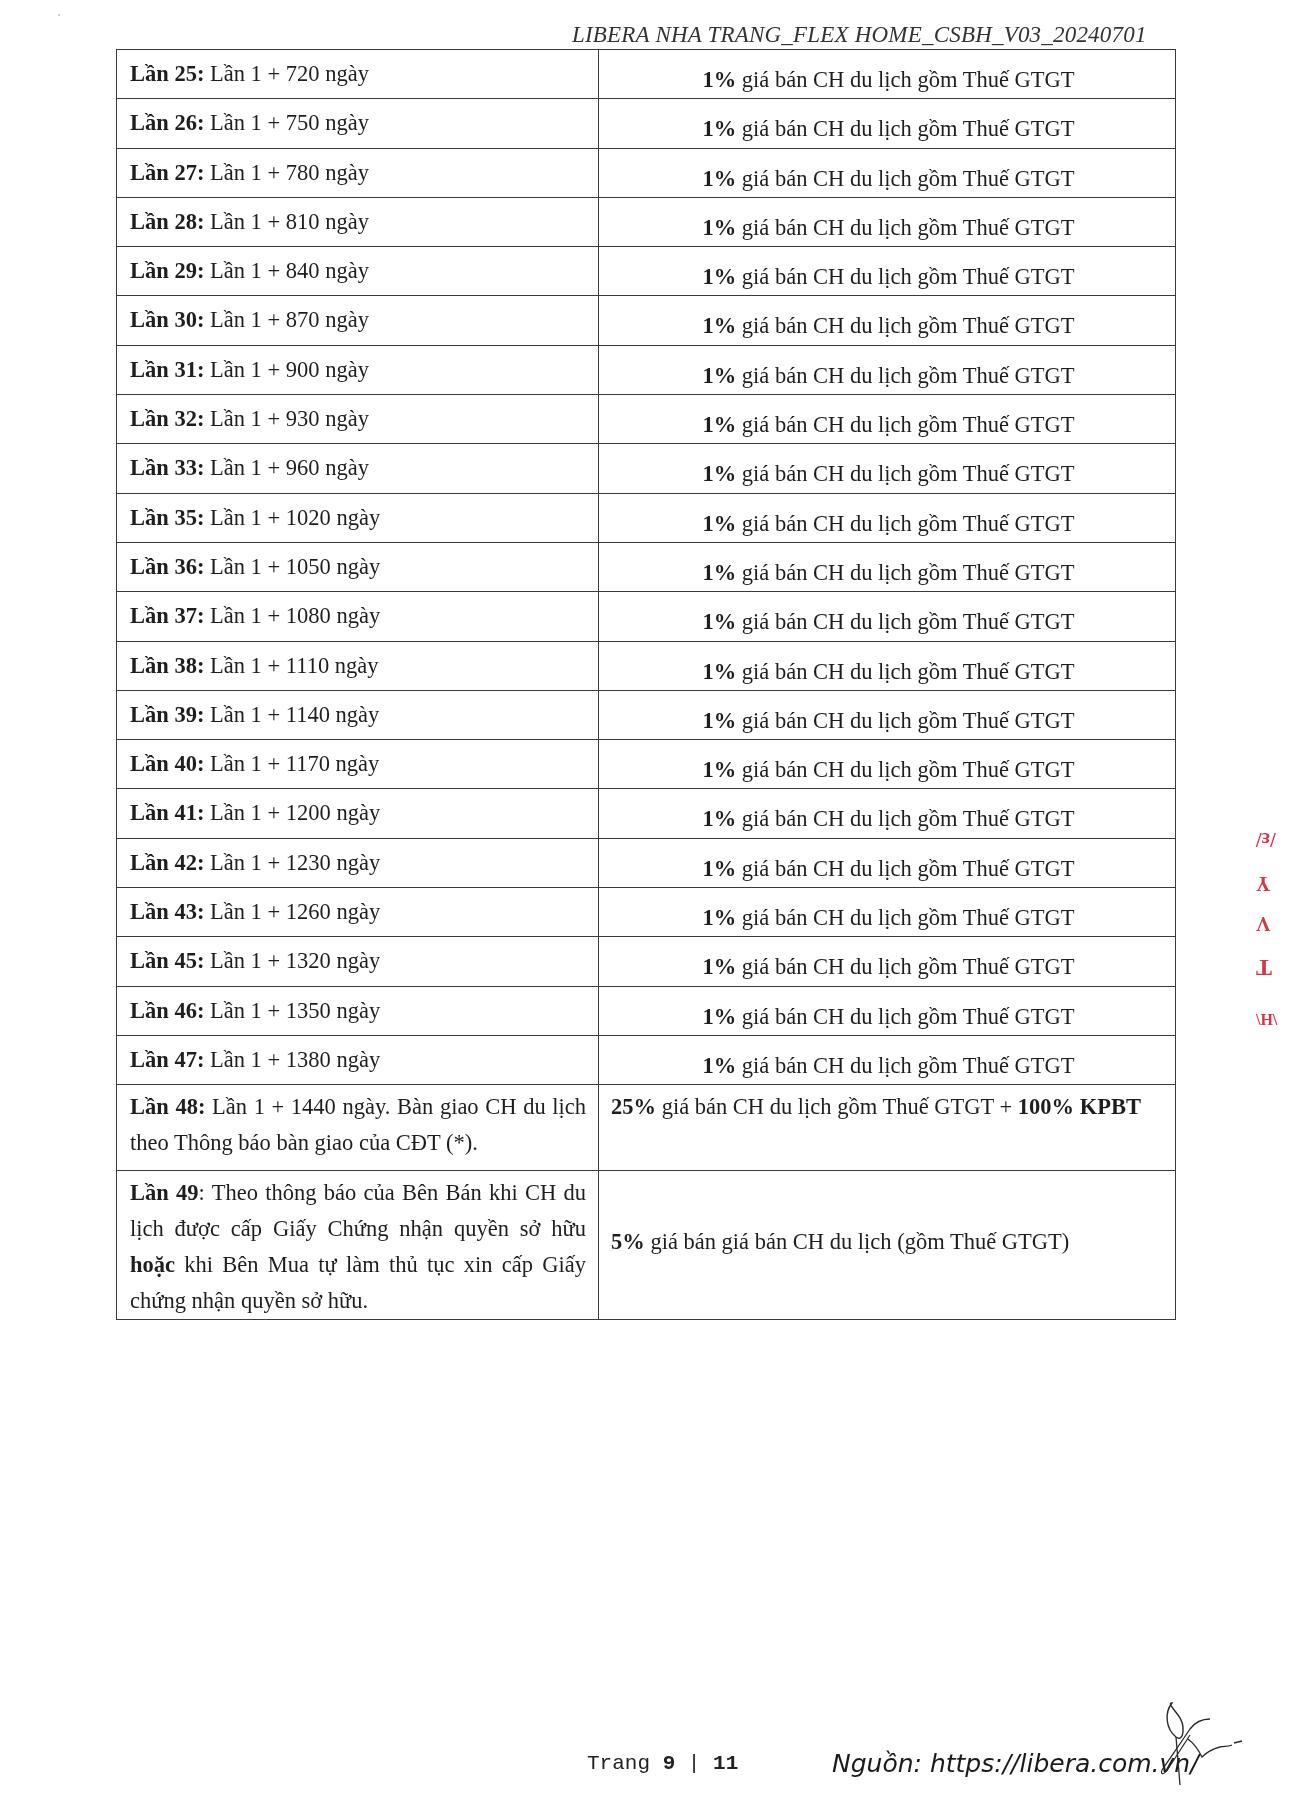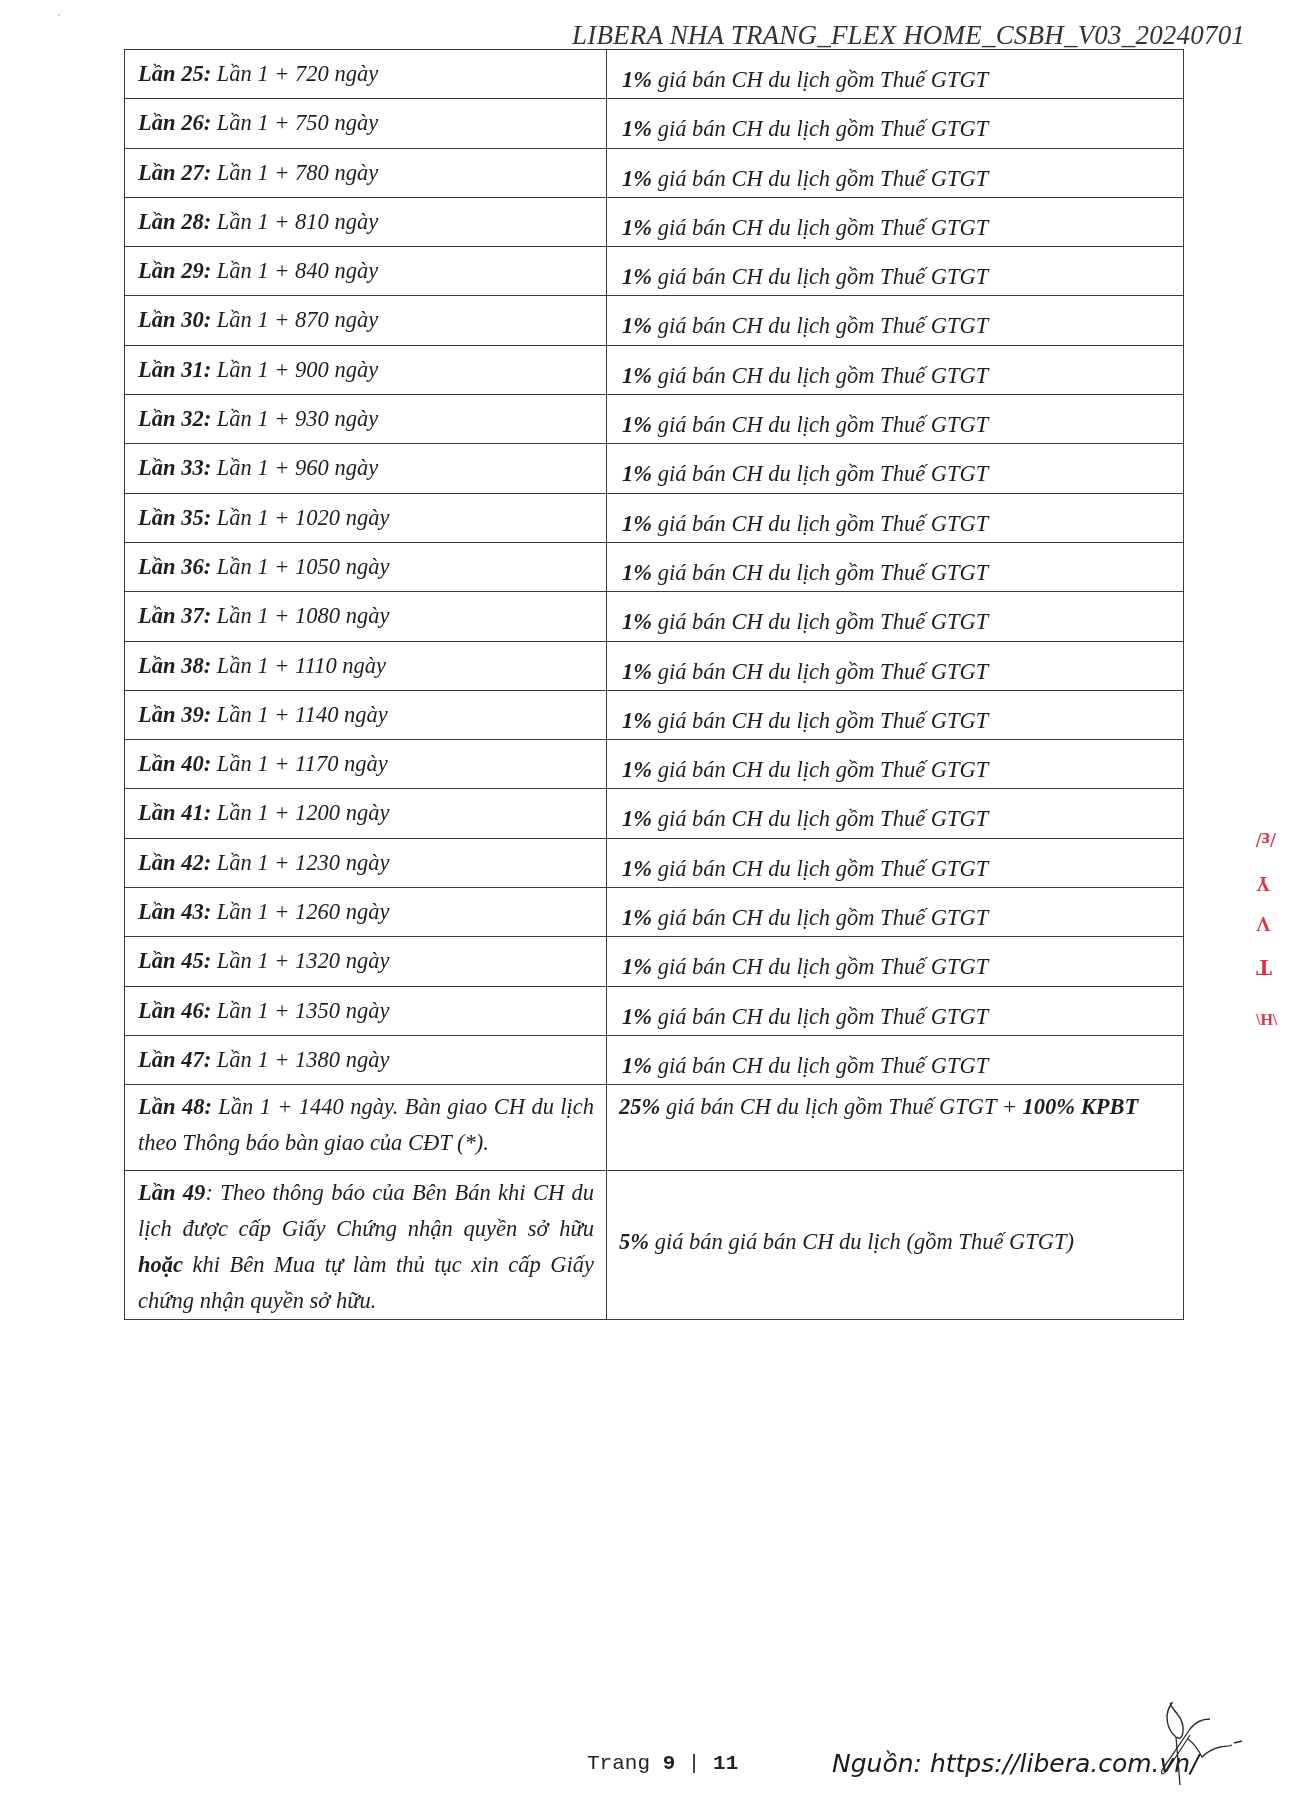--- a/index.html
+++ b/index.html
@@ -24,53 +24,53 @@
       background: #bbb;
       border-radius: 50%;
     }
     .doc-header {
       position: absolute;
       left: 572px;
       top: 22px;
       width: 612px;
       font-family: "Liberation Serif", serif;
       font-style: italic;
-      font-size: 27px;
+      font-size: 23px;
       letter-spacing: 0.2px;
       color: #333;
       white-space: nowrap;
-      text-align: right;
+      text-align: left;
       line-height: 26px;
     }
     .schedule-table {
       position: absolute;
-      left: 124px;
+      left: 116px;
       top: 49px;
       width: 1059px;
       border-collapse: collapse;
       table-layout: fixed;
-      font-style: italic;
     }
     .schedule-table td {
       border: 1.5px solid #3a3a3a;
       padding: 0;
       vertical-align: top;
       font-size: 22.5px;
       line-height: 36px;
       color: #1e1e1e;
     }
     .schedule-table col.c1 { width: 482px; }
     .schedule-table col.c2 { width: 577px; }
     .schedule-table tr.std td { height: 48.3px; }
     .schedule-table tr.std td .cell {
       padding: 6px 12px 0 13px;
       white-space: nowrap;
     }
     .schedule-table tr.std td.right .cell {
       padding: 12px 12px 0 15px;
+      text-align: center;
     }
     .schedule-table tr.r48 td { height: 85px; }
     .schedule-table tr.r49 td { height: 141px; }
     .schedule-table tr.r48 td .cell,
     .schedule-table tr.r49 td .cell {
       padding: 4px 12px 0 13px;
       text-align: justify;
       text-align-last: left;
     }
     .schedule-table tr.r48 td.right .cell {

